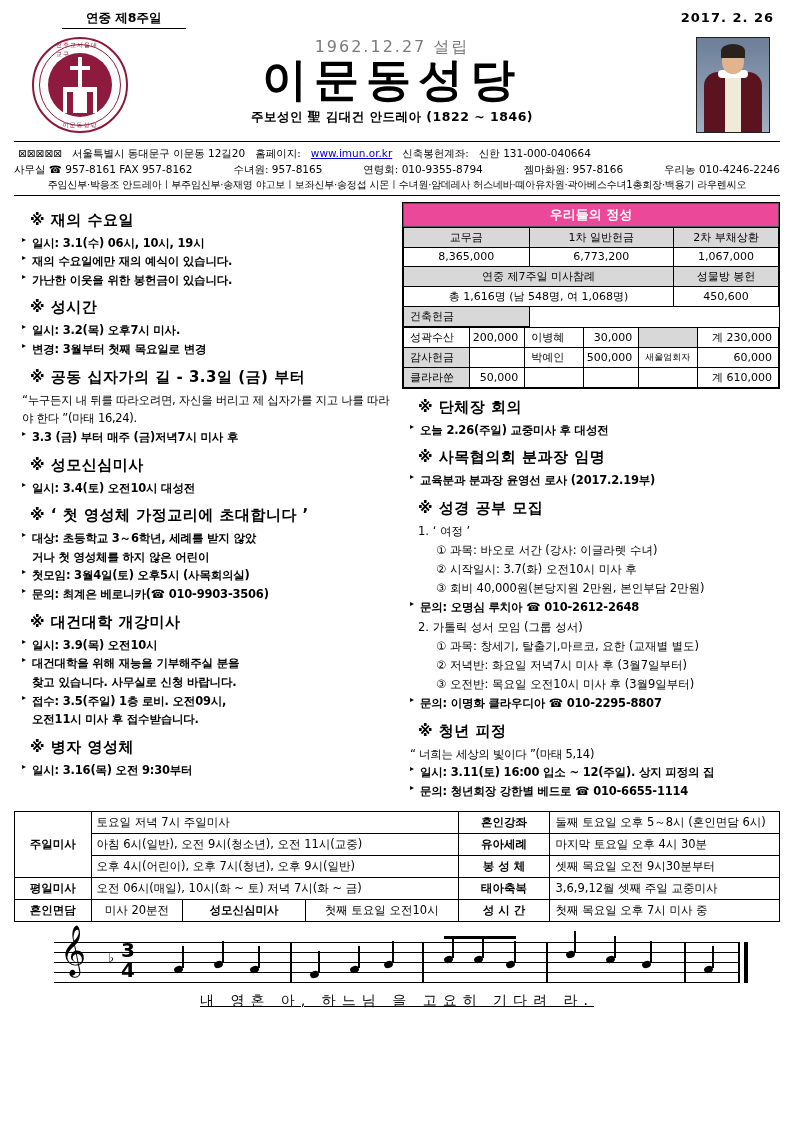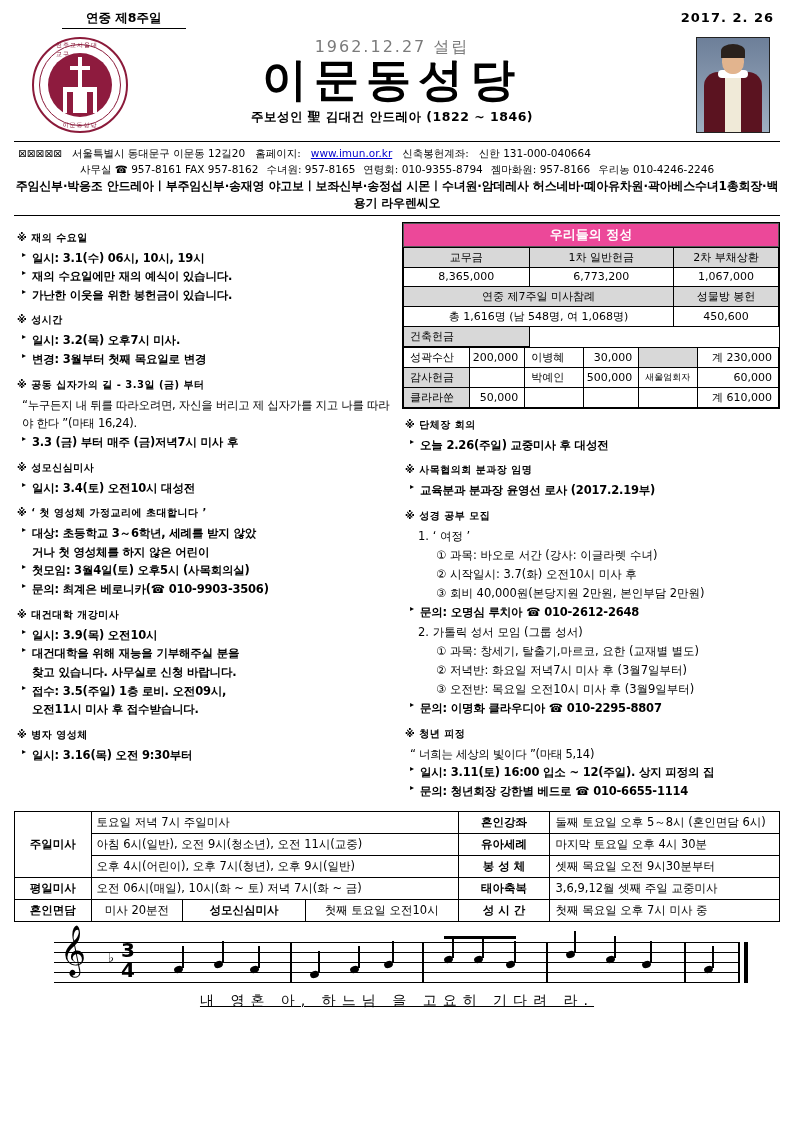--- a/index.html
+++ b/index.html
@@ -41,33 +41,33 @@
   .portrait { position:absolute; right:10px; top:6px; width:74px; height:96px; background:#3a4a63; border:1px solid #222; overflow:hidden;}
   .portrait .bgsky { position:absolute; inset:0; background:linear-gradient(#6d7f99,#9fb0c2);}
   .portrait .head { position:absolute; left:50%; top:10px; width:22px; height:26px; background:#e2b48e; border-radius:50% 50% 45% 45%; transform:translateX(-50%);}
   .portrait .hair { position:absolute; left:50%; top:6px; width:24px; height:14px; background:#2a211c; border-radius:50% 50% 0 0; transform:translateX(-50%);}
   .portrait .body { position:absolute; left:50%; top:34px; width:58px; height:62px; background:#5b1320; border-radius:14px 14px 0 0; transform:translateX(-50%);}
   .portrait .stole { position:absolute; left:50%; top:36px; width:16px; height:60px; background:#f0ead8; transform:translateX(-50%);}
   .portrait .collar { position:absolute; left:50%; top:32px; width:30px; height:8px; background:#fff; border-radius:4px; transform:translateX(-50%);}
 
   
   .contact { border-top:1px solid #000; margin-top:2px; padding-top:3px; font-size:10.5px; }
-  .contact .row { display:flex; justify-content:center; gap:8px; line-height:1.55; }
+  .contact .row { display:flex; justify-content:space-between; gap:8px; line-height:1.55; }
   .contact .row.l1 { justify-content:flex-start; gap:10px; padding-left:4px;}
   .contact a { color:#0000cc; text-decoration:underline; }
-  .contact .line4 { text-align:center; font-weight:bold; font-size:12px; letter-spacing:-0.2px;}
+  .contact .line4 { text-align:center; font-weight:normal; font-size:10px; letter-spacing:-0.2px;}
 
   .hrule { border-top:1px solid #000; margin-top:3px; }
 
   
   .cols { display:flex; gap:10px; margin-top:6px; }
   .col { width:50%; }
   .col.right { position:relative; }
 
-  h3.sec { font-size:10px; font-weight:bold; margin:9px 0 4px 3px; letter-spacing:0.5px;}
+  h3.sec { font-size:15px; font-weight:bold; margin:9px 0 4px 16px; letter-spacing:0.5px;}
   ul.items { list-style:none; margin:0; padding:0 0 0 8px;font-weight:bold; }
   ul.items li { font-size:11.5px; line-height:1.62; padding-left:10px; position:relative; letter-spacing:-0.2px;}
   ul.items li:before { content:"▸"; position:absolute; left:0; top:0; font-size:8px; }
   ul.items li.nobullet:before { content:""; }
   ul.items li.nobullet { padding-left:10px; }
   .quote { font-size:11.5px; line-height:1.62; padding-left:8px; letter-spacing:-0.3px; }
   .indent1 { padding-left:22px; }
   .indent2 { padding-left:34px; }
 
   ol.num { list-style:none; margin:2px 0 0 0; padding-left:16px; }

